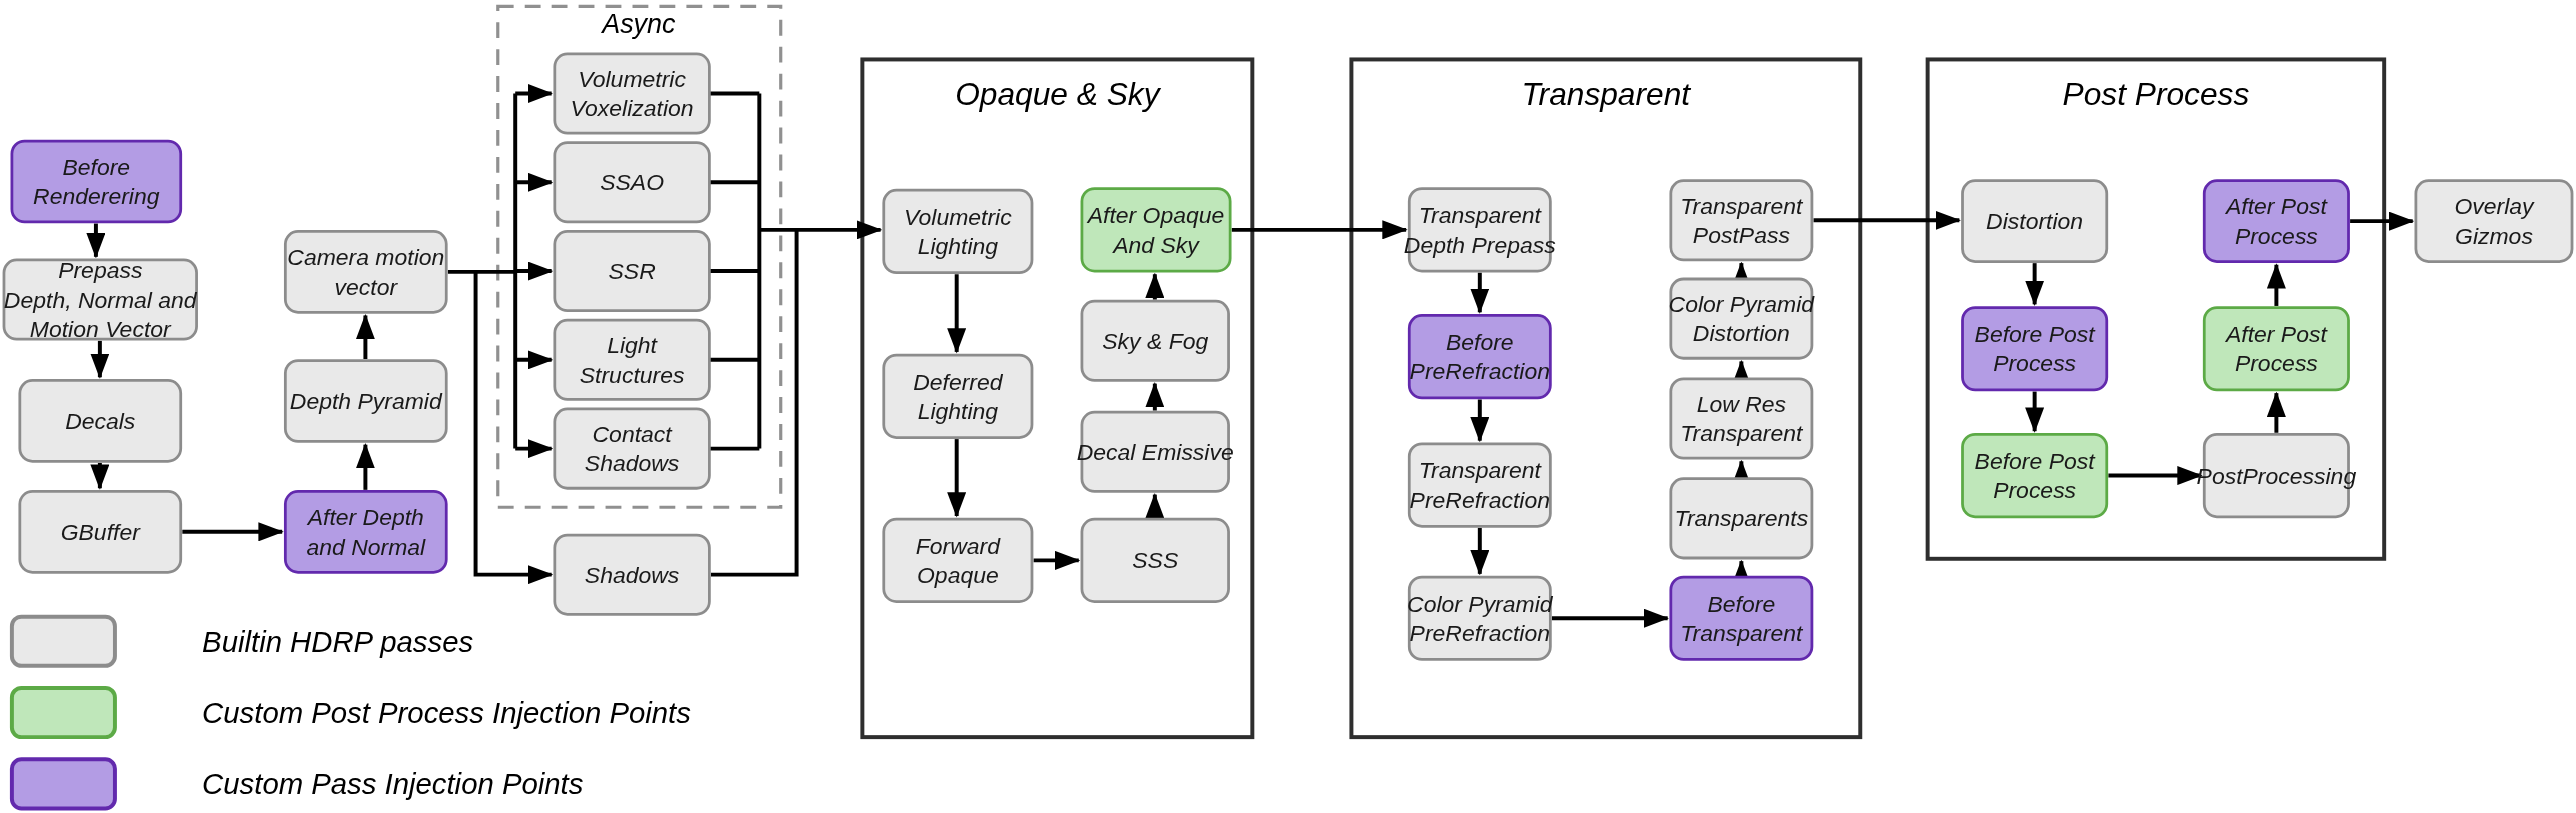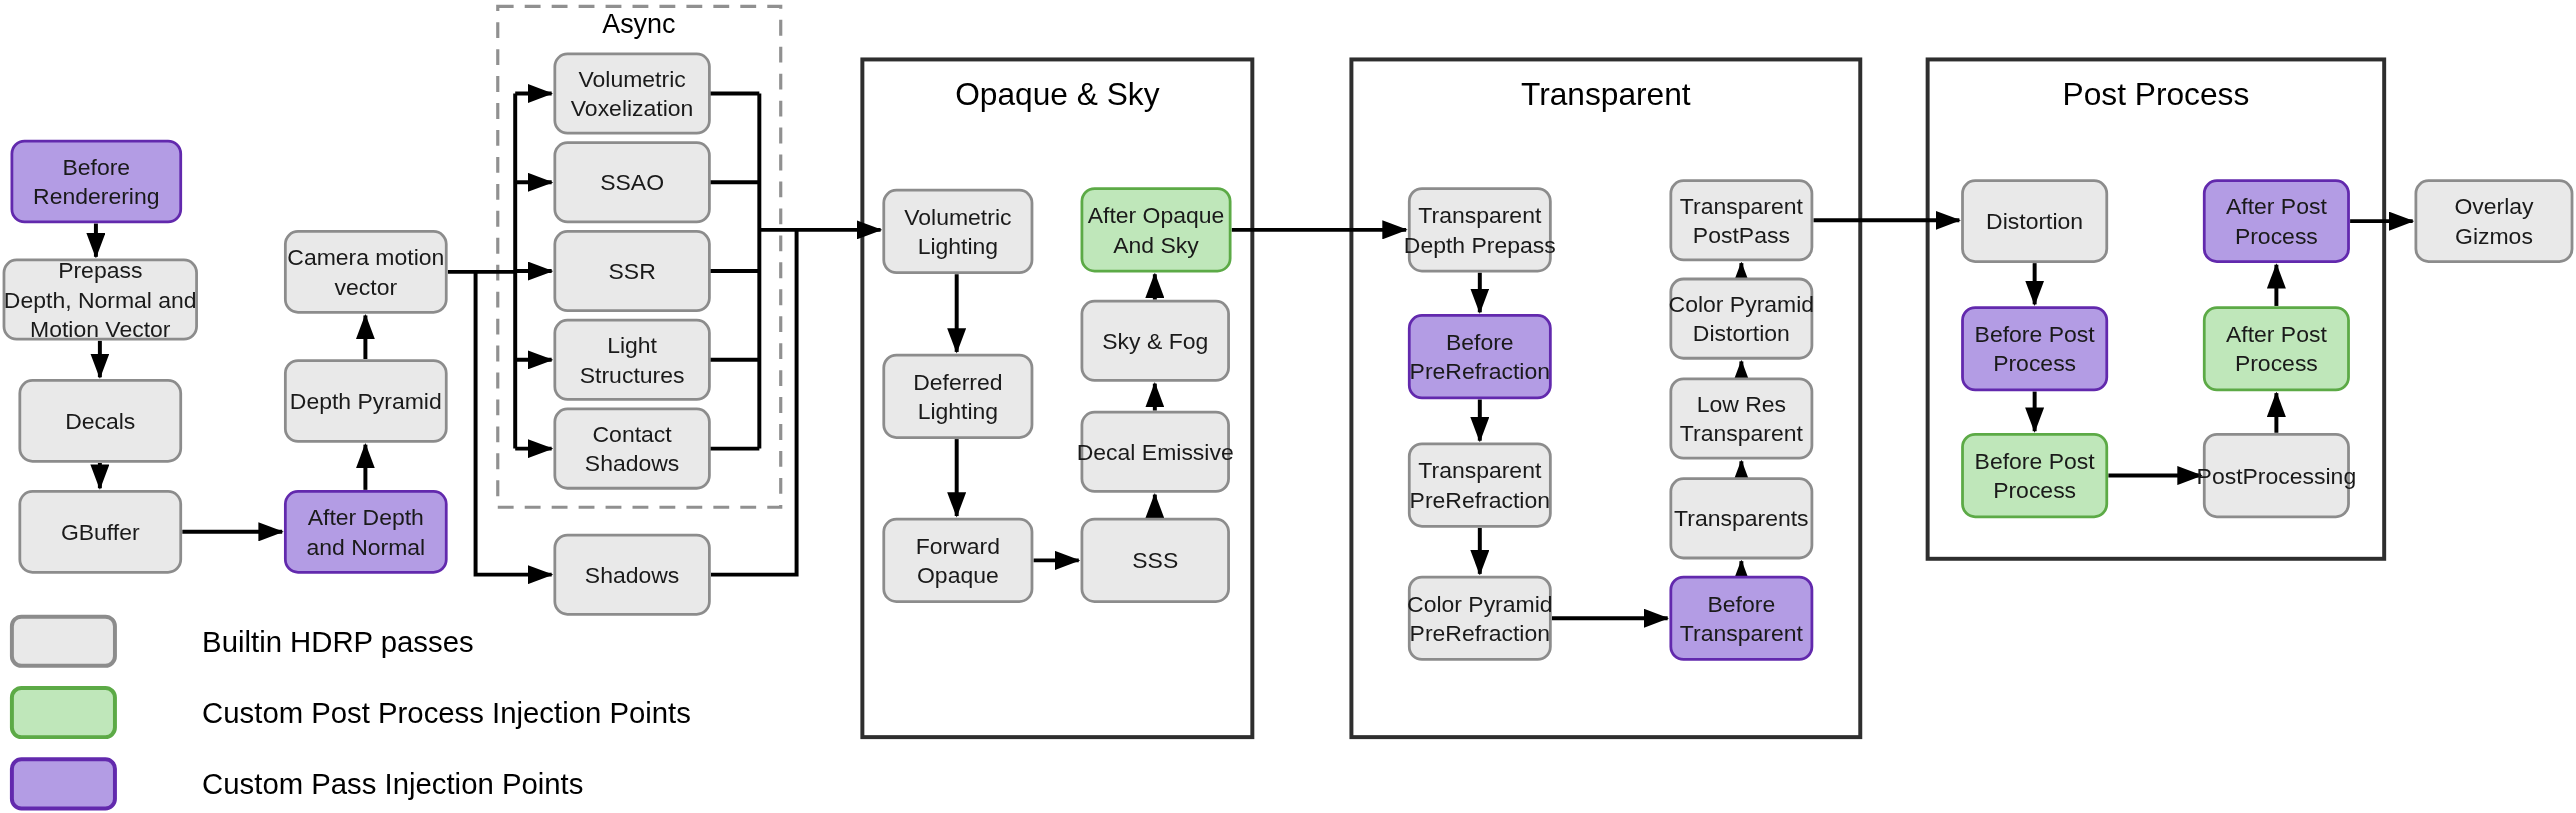--- a/index.html
+++ b/index.html
@@ -5,20 +5,21 @@
   html, body {
     margin: 0;
     padding: 0;
     background: #ffffff;
   }
   body {
     font-family: "Liberation Sans", sans-serif;
   }
   #diagram-wrap {
     width: 100%;
+    font-style: italic;
   }
   #diagram-svg {
     display: block;
     width: 100%;
     height: auto;
     background: #ffffff;
   }
   .node-rect {
     stroke-width: 3.5;
   }

